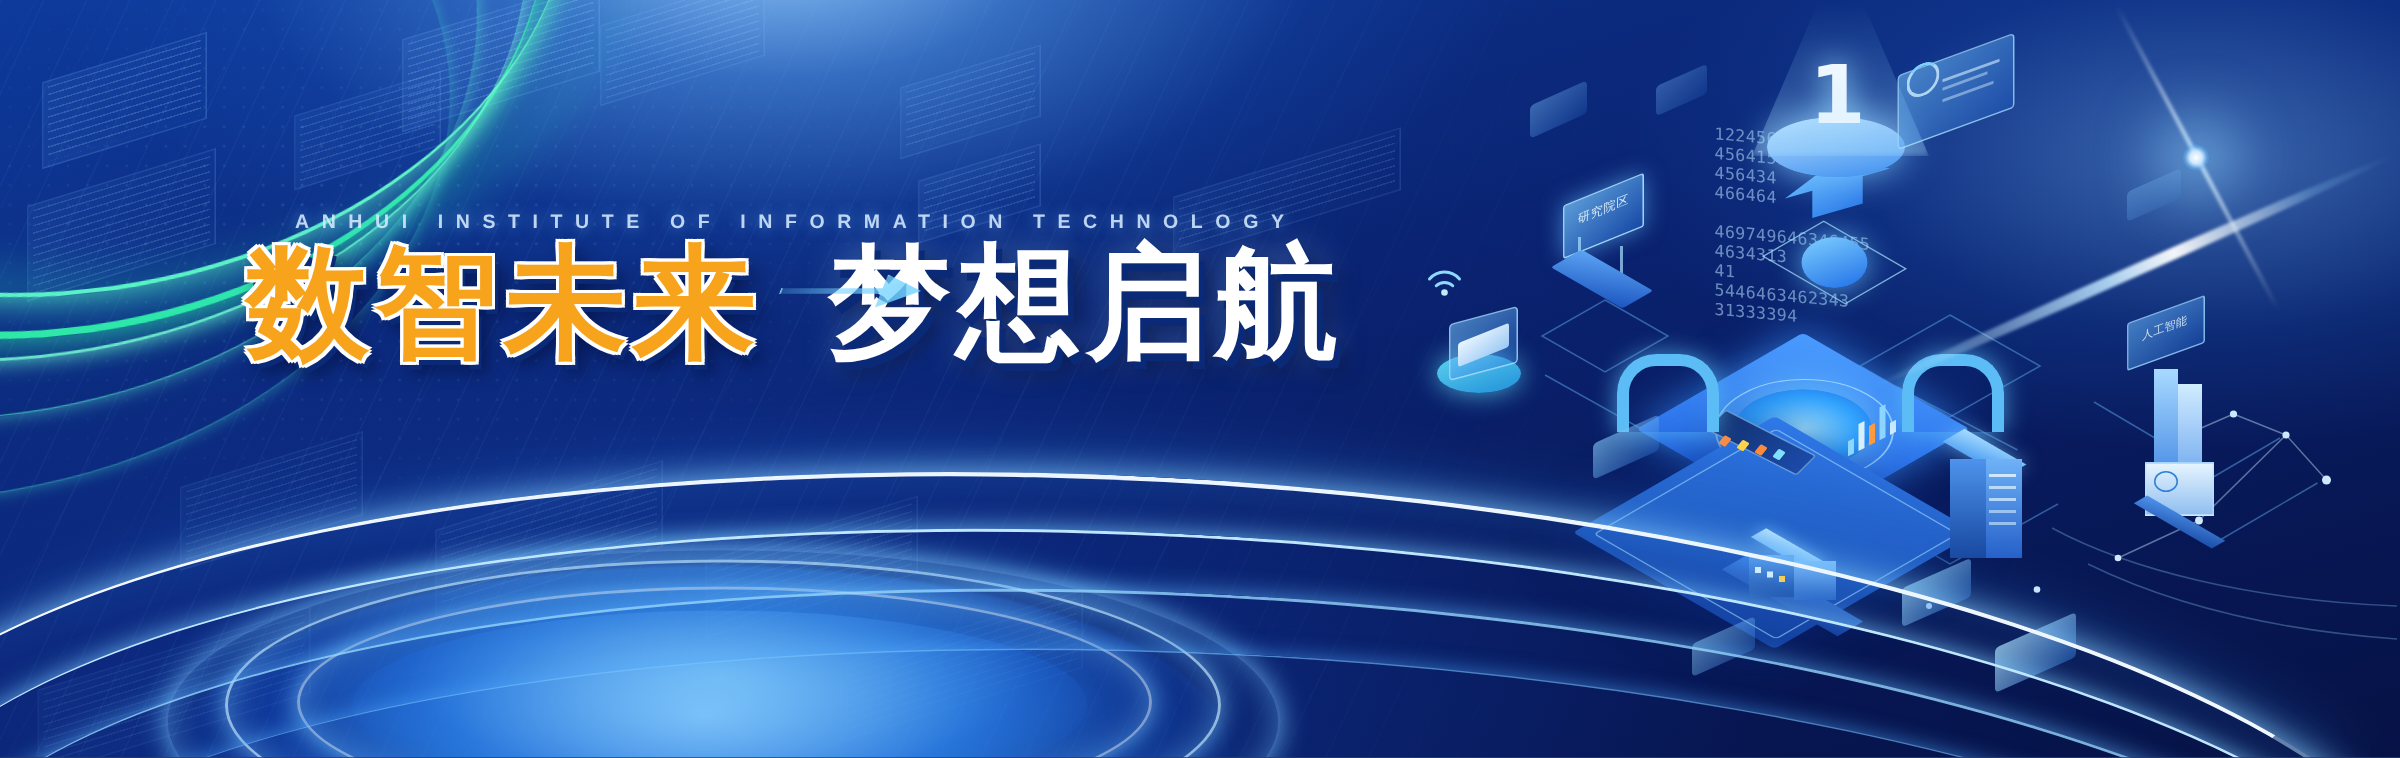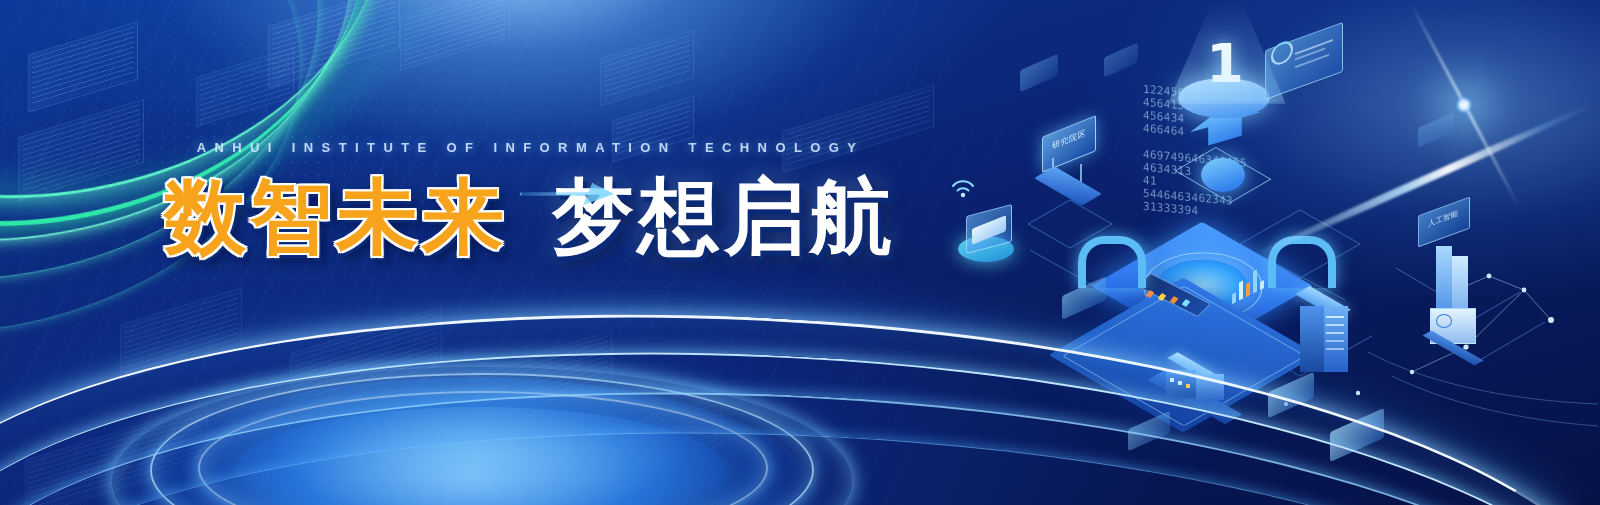--- a/index.html
+++ b/index.html
@@ -87,21 +87,21 @@
   
   .textblock{position:absolute;left:0;top:140px;width:1060px;}
 
   .eyebrow{
     text-align:center;font-size:13px;letter-spacing:8.4px;font-weight:700;
     color:rgba(214,234,255,.88);text-shadow:0 0 9px rgba(110,185,255,.65);
     padding-left:1px;
   }
 
   .headline{
-    margin-top:21px;text-align:center;white-space:nowrap;
+    margin-top:7px;text-align:center;white-space:nowrap;
     font-size:82px;font-weight:900;line-height:1;letter-spacing:4px;
     font-family:"DejaVu Sans","Liberation Sans",sans-serif;
   }
   .h-orange{
     color:#f7a41c;
     text-shadow:
       -2px 0 0 #fff, 2px 0 0 #fff, 0 -2px 0 #fff, 0 2px 0 #fff,
       -2px -2px 0 #fff, 2px -2px 0 #fff, -2px 2px 0 #fff, 2px 2px 0 #fff,
       4px 5px 0 #0a2a78, 6px 7px 12px rgba(3,14,60,.85);
   }

